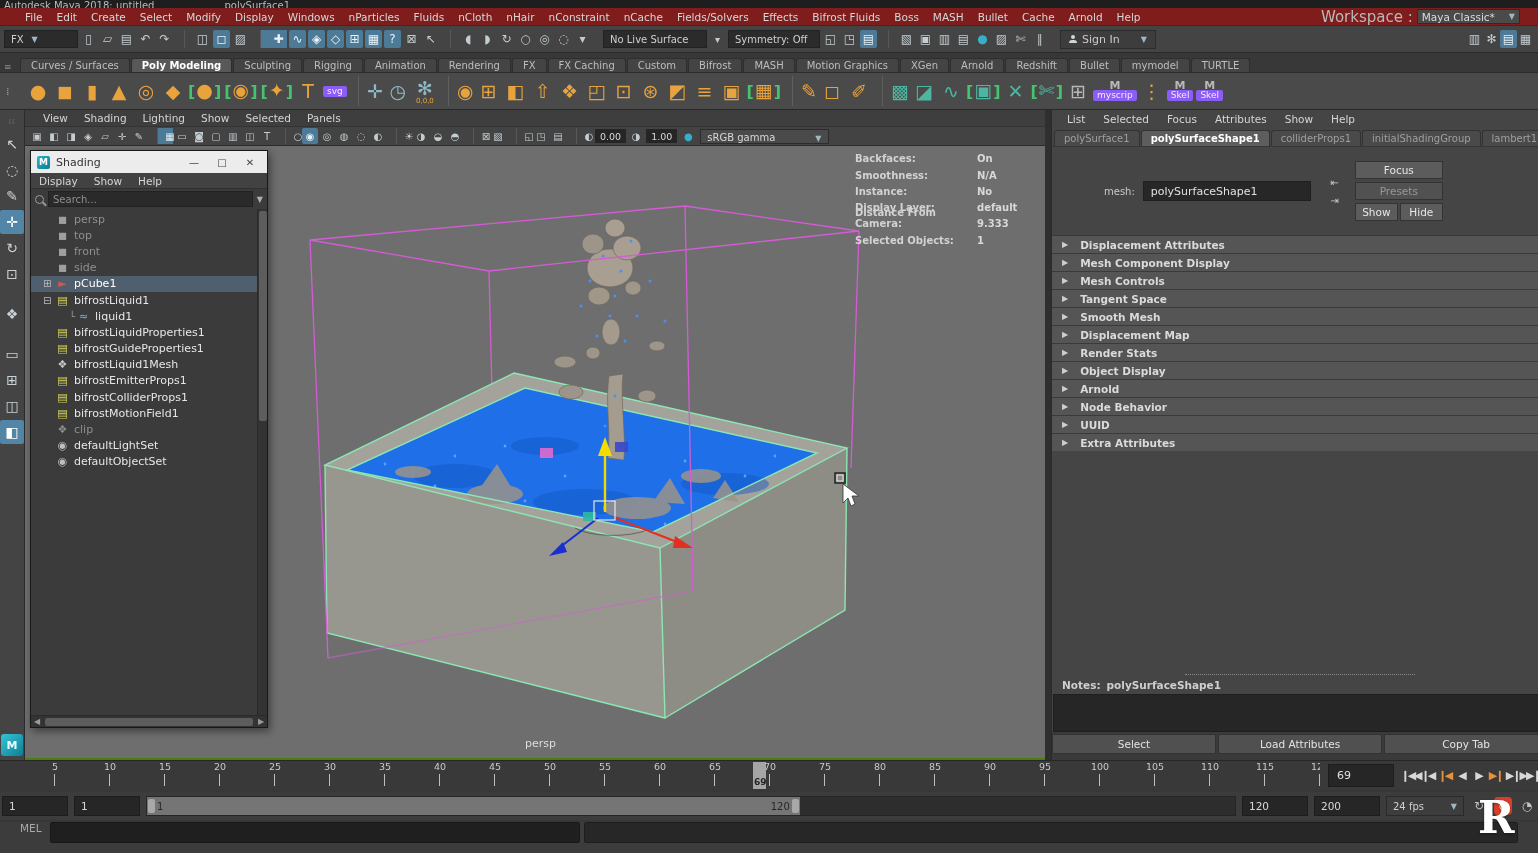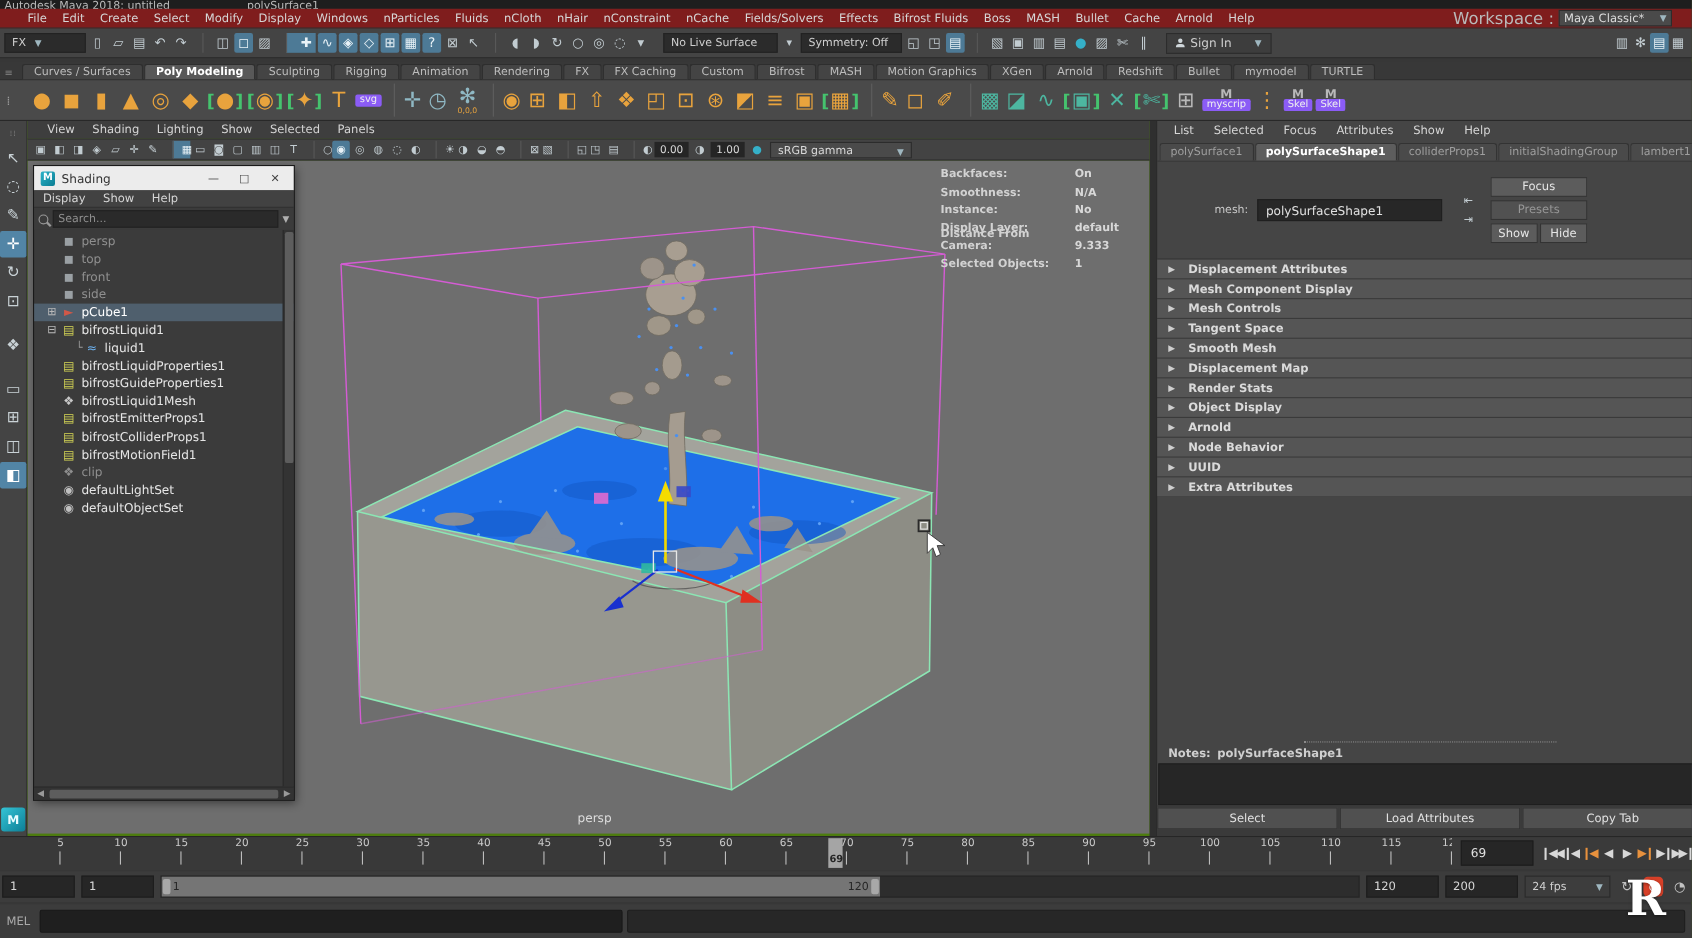--- a/index.html
+++ b/index.html
@@ -149,21 +149,21 @@
 #range-track{flex:1;height:20px;background:#2d2d2d;border:1px solid #252525;position:relative}
 #range-bar{position:absolute;left:0;top:0;height:100%;width:60%;background:#757575;display:flex;align-items:center;justify-content:space-between;padding:0 10px;color:#262626;font-size:10px}
 #range-bar::before,#range-bar::after{content:"";position:absolute;top:2px;bottom:2px;width:7px;background:#a8a8a8;border-radius:2px}
 #range-bar::before{left:1px}
 #range-bar::after{right:1px}
 .fps-select{width:78px;height:20px;background:#3d3d3d;border:1px solid #2a2a2a;color:#d0d0d0;font-size:10px;display:flex;align-items:center;justify-content:space-between;padding:0 6px}
 .rng-icon{width:18px;height:18px;display:flex;align-items:center;justify-content:center;color:#c2c2c2;font-size:12px}
 .autokey{width:18px;height:18px;border-radius:4px;background:#d84028;color:#fff;display:flex;align-items:center;justify-content:center;font-size:11px}
 
 
-#mel-row{position:absolute;top:822px;left:0;width:1538px;height:31px;background:#3c3c3c;display:flex;align-items:center;padding:0 6px;gap:4px}
+#mel-row{position:absolute;top:822px;left:0;width:1538px;height:31px;background:#3c3c3c;display:flex;align-items:flex-start;padding:0 20px;gap:4px}
 .mel-label{color:#a9a9a9;font-size:10.5px;width:26px}
 .mel-input{width:530px;height:21px;background:#1f1f1f;border:1px solid #181818;border-radius:2px}
 .mel-result{flex:1;height:21px;background:#272727;border:1px solid #1e1e1e;border-radius:2px}
 
 #watermark{position:absolute;left:1478px;top:792px;z-index:30;color:#ffffff;font-size:44px;font-weight:bold;text-shadow:0 1px 3px rgba(0,0,0,.4);font-family:"DejaVu Serif","Liberation Serif",serif}
 </style>
 </head>
 <body>
 
 <div id="titlebar">

